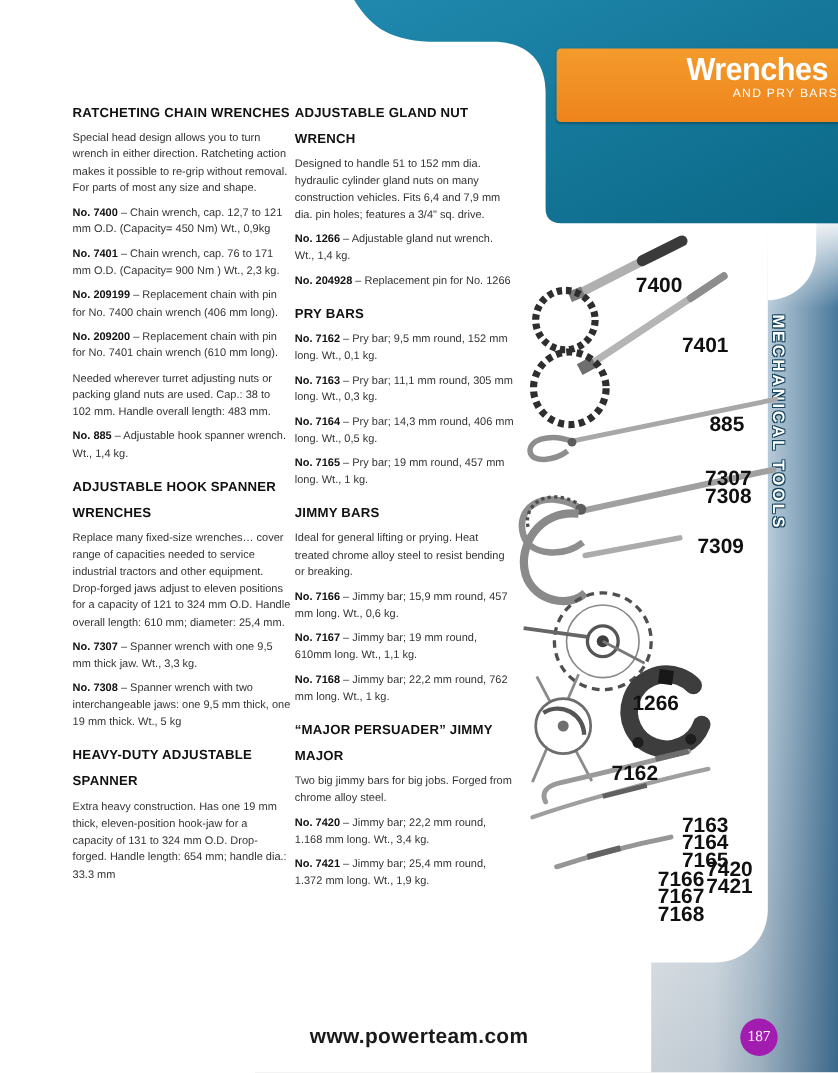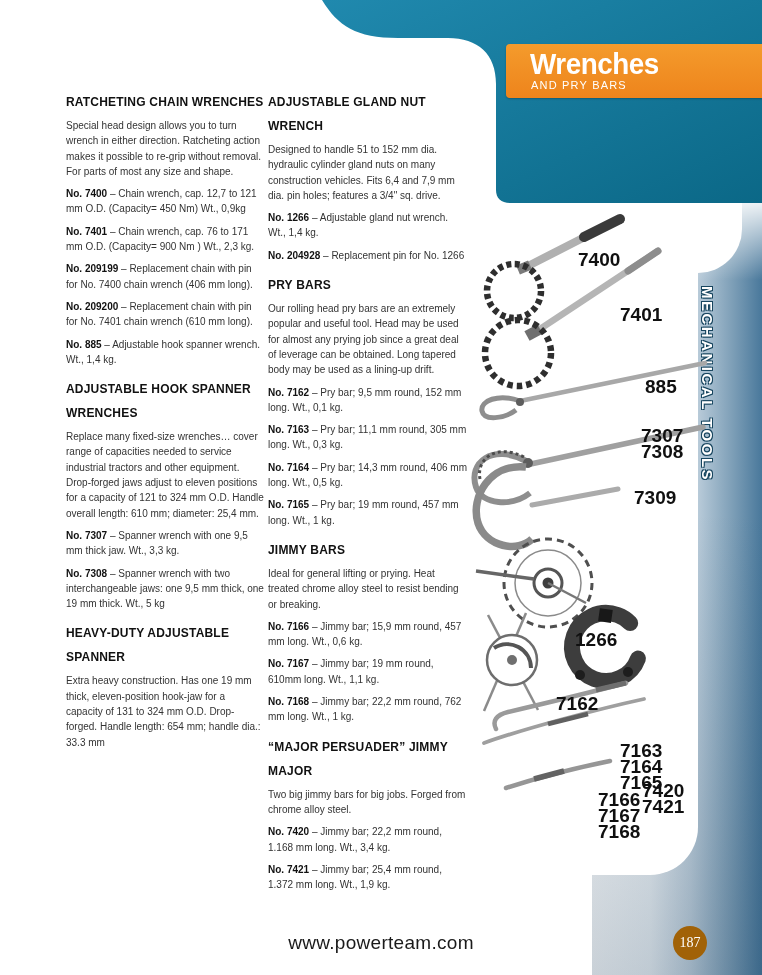--- a/index.html
+++ b/index.html
@@ -13,23 +13,23 @@
       linear-gradient(to right, #ffffff 0%, #f2f6f9 34%, #c5d4e0 58%, #7fa0b8 82%, #49789b 100%);}
 
   
   .white-pane{position:absolute;left:0;top:203px;width:698px;height:672px;background:#fff;
               border-radius:0 0 48px 0;z-index:2;}
   .white-bulge{position:absolute;left:698px;top:203px;width:44px;height:70px;background:#fff;
                border-radius:0 0 44px 0;z-index:2;}
 
   .teal-svg{position:absolute;left:0;top:0;z-index:3;}
 
-  .banner{position:absolute;left:506px;top:44px;width:256px;height:54px;z-index:4;
+  .banner{position:absolute;left:506px;top:44px;width:256px;height:67px;z-index:4;
           background:linear-gradient(#f49b2c,#ee841c);border-radius:4px 0 0 4px;
-          box-shadow:0 1px 2px rgba(0,0,0,.25);}
+          box-shadow:0 1px 2px rgba(0,0,0,.25);text-align:right;}
   .banner-title{margin:4px 0 0 24px;font-size:29px;font-weight:bold;color:#fff;
                 letter-spacing:-.5px;transform:scaleX(.96);transform-origin:left;}
   .banner-sub{margin:-2px 0 0 25px;font-size:11px;font-weight:normal;color:#fff;letter-spacing:1.2px;}
 
   .side-tab{position:absolute;left:699px;top:286px;z-index:5;writing-mode:vertical-rl;
             font-weight:bold;font-size:15px;letter-spacing:2.5px;color:#ffffff;
             text-shadow:-1px -1px 0 #17455f,1px -1px 0 #17455f,-1px 1px 0 #17455f,1px 1px 0 #17455f;}
 
   .col{position:absolute;top:80px;z-index:5;}
   .col-left{left:66px;width:198px;}
@@ -43,23 +43,23 @@
 
   .fig-label{position:absolute;z-index:6;font-size:19px;font-weight:bold;color:#101010;
              line-height:16px;text-align:left;}
   .lbl-7400{left:578px;top:252px;}   .lbl-7401{left:620px;top:307px;}
   .lbl-885{left:645px;top:379px;}    .lbl-7307{left:641px;top:428px;}
   .lbl-7309{left:634px;top:490px;}   .lbl-1266{left:575px;top:632px;}
   .lbl-7162{left:556px;top:696px;}   .lbl-7163{left:620px;top:719px;margin-top:24px;}
   .lbl-7420{left:642px;top:783px;}   .lbl-7166{left:598px;top:792px;}
 
   .footer-url{position:absolute;left:0;top:932px;width:762px;text-align:center;z-index:6;
-              font-size:19px;font-weight:normal;color:#1a1a1a;letter-spacing:.3px;}
+              font-size:19px;font-weight:bold;color:#1a1a1a;letter-spacing:.3px;}
   .page-bubble{position:absolute;left:673px;top:926px;width:34px;height:34px;z-index:6;
-               border-radius:50%;background:#a16207;color:#fff;text-align:center;
+               border-radius:50%;background:#a21caf;color:#fff;text-align:center;
                line-height:34px;font-family:"Liberation Serif",serif;font-size:14px;}
 </style>
 </head>
 <body>
 
 <div class="stage">
 
   <div class="side-strip"></div>
   <div class="white-pane"></div>
   <div class="white-bulge"></div>
@@ -82,35 +82,35 @@
 
   <div class="side-tab">MECHANICAL TOOLS</div>
 
   <div class="col col-left">
       <h3 class="sec-heading">RATCHETING CHAIN WRENCHES</h3>
       <p class="para">Special head design allows you to turn wrench in either direction. Ratcheting action makes it possible to re-grip without removal. For parts of most any size and shape.</p>
       <p class="para"><b>No. 7400</b> – Chain wrench, cap. 12,7 to 121 mm O.D. (Capacity= 450 Nm) Wt., 0,9kg</p>
       <p class="para"><b>No. 7401</b> – Chain wrench, cap. 76 to 171 mm O.D. (Capacity= 900 Nm ) Wt., 2,3 kg.</p>
       <p class="para"><b>No. 209199</b> – Replacement chain with pin for No. 7400 chain wrench (406 mm long).</p>
       <p class="para"><b>No. 209200</b> – Replacement chain with pin for No. 7401 chain wrench (610 mm long).</p>
+      <p class="para">Needed wherever turret adjusting nuts or packing gland nuts are used. Cap.: 38 to 102 mm. Handle overall length: 483 mm.</p>
       <p class="para"><b>No. 885</b> – Adjustable hook spanner wrench. Wt., 1,4 kg.</p>
       <h3 class="sec-heading">ADJUSTABLE HOOK SPANNER WRENCHES</h3>
       <p class="para">Replace many fixed-size wrenches… cover range of capacities needed to service industrial tractors and other equipment. Drop-forged jaws adjust to eleven positions for a capacity of 121 to 324 mm O.D. Handle overall length: 610 mm; diameter: 25,4 mm.</p>
       <p class="para"><b>No. 7307</b> – Spanner wrench with one 9,5 mm thick jaw. Wt., 3,3 kg.</p>
       <p class="para"><b>No. 7308</b> – Spanner wrench with two interchangeable jaws: one 9,5 mm thick, one 19 mm thick. Wt., 5 kg</p>
       <h3 class="sec-heading">HEAVY-DUTY ADJUSTABLE SPANNER</h3>
       <p class="para">Extra heavy construction. Has one 19 mm thick, eleven-position hook-jaw for a capacity of 131 to 324 mm O.D. Drop-forged. Handle length: 654 mm; handle dia.: 33.3 mm</p>
     </div>
   <div class="col col-right">
       <h3 class="sec-heading">ADJUSTABLE GLAND NUT WRENCH</h3>
       <p class="para">Designed to handle 51 to 152 mm dia. hydraulic cylinder gland nuts on many construction vehicles. Fits 6,4 and 7,9 mm dia. pin holes; features a 3/4" sq. drive.</p>
       <p class="para"><b>No. 1266</b> – Adjustable gland nut wrench. Wt., 1,4 kg.</p>
       <p class="para"><b>No. 204928</b> – Replacement pin for No. 1266</p>
       <h3 class="sec-heading">PRY BARS</h3>
-      <p class="para">Our rolling head pry bars are an extremely popular and useful tool. Head may be used for almost any prying job since a great deal of leverage can be obtained. Long tapered body may be used as a lining-up drift.</p>
       <p class="para"><b>No. 7162</b> – Pry bar; 9,5 mm round, 152 mm long. Wt., 0,1 kg.</p>
       <p class="para"><b>No. 7163</b> – Pry bar; 11,1 mm round, 305 mm long. Wt., 0,3 kg.</p>
       <p class="para"><b>No. 7164</b> – Pry bar; 14,3 mm round, 406 mm long. Wt., 0,5 kg.</p>
       <p class="para"><b>No. 7165</b> – Pry bar; 19 mm round, 457 mm long. Wt., 1 kg.</p>
       <h3 class="sec-heading">JIMMY BARS</h3>
       <p class="para">Ideal for general lifting or prying. Heat treated chrome alloy steel to resist bending or breaking.</p>
       <p class="para"><b>No. 7166</b> – Jimmy bar; 15,9 mm round, 457 mm long. Wt., 0,6 kg.</p>
       <p class="para"><b>No. 7167</b> – Jimmy bar; 19 mm round, 610mm  long. Wt., 1,1 kg.</p>
       <p class="para"><b>No. 7168</b> – Jimmy bar; 22,2 mm round, 762 mm long. Wt., 1 kg.</p>
       <h3 class="sec-heading">“MAJOR PERSUADER” JIMMY MAJOR</h3>

